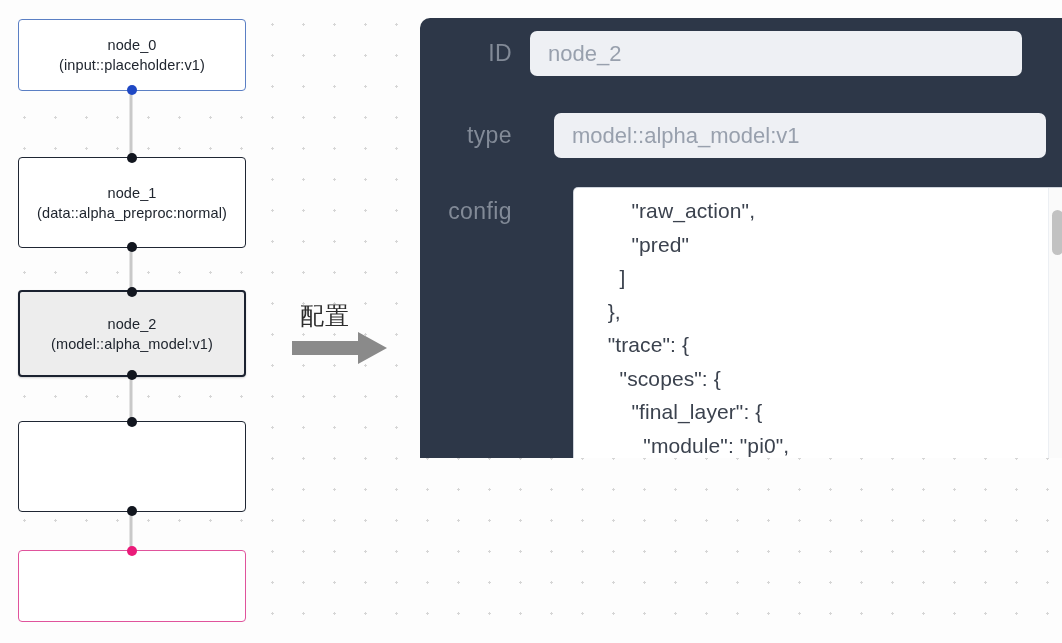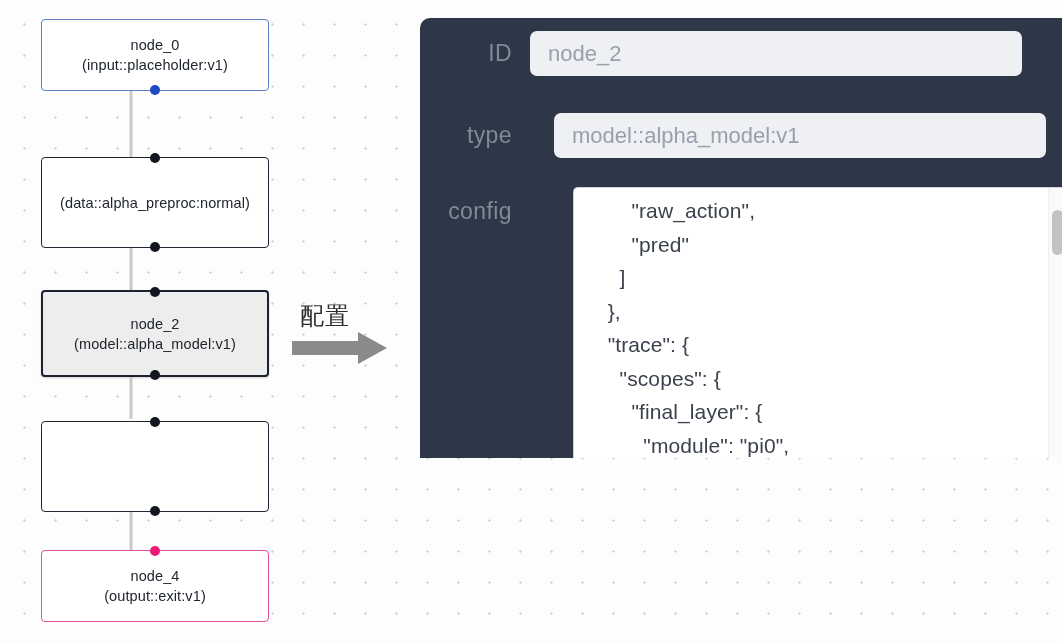--- a/index.html
+++ b/index.html
@@ -40,21 +40,20 @@
     display: flex;
     align-items: center;
     justify-content: center;
     text-align: center;
     color: #20262f;
     font-size: 14.5px;
     line-height: 20px;
     letter-spacing: 0.1px;
     padding: 4px 10px;
     word-break: break-all;
-    margin-left: 23px;
   }
   .node .label { width: 100%; }
 
   .node.is-input {
     border: 1.6px solid #5b7fc4;
   }
   .node.is-output {
     border: 1.8px solid #e0539c;
   }
   .node.is-selected {
@@ -263,20 +262,21 @@
   <div class="node is-input" style="top:19px; height:72px;">
     <div class="label">
       <div>node_0</div>
       <div>(input::placeholder:v1)</div>
     </div>
     <span class="handle bottom blue"></span>
   </div>
 
   <div class="node" style="top:157px; height:91px;">
     <div class="label">
+      <div>node_1</div>
       <div>(data::alpha_preproc:normal)</div>
     </div>
     <span class="handle top"></span>
     <span class="handle bottom"></span>
   </div>
 
   <div class="node is-selected" style="top:290px; height:87px;">
     <div class="label">
       <div>node_2</div>
       <div>(model::alpha_model:v1)</div>
@@ -284,24 +284,20 @@
     <span class="handle top"></span>
     <span class="handle bottom"></span>
   </div>
 
   <div class="node" style="top:421px; height:91px;">
     <span class="handle top"></span>
     <span class="handle bottom"></span>
   </div>
 
   <div class="node is-output" style="top:550px; height:72px;">
-    <div class="label">
-      <div>node_4</div>
-      <div>(output::exit:v1)</div>
-    </div>
     <span class="handle top pink"></span>
   </div>
 
   <div id="arrow-caption">配置</div>
   <div id="arrow-shape">
     <svg width="96" height="34" viewBox="0 0 96 34" xmlns="http://www.w3.org/2000/svg">
       <polygon points="0,10 66,10 66,1 95,17 66,33 66,24 0,24" fill="#8a8a8a"></polygon>
     </svg>
   </div>
 </div>

